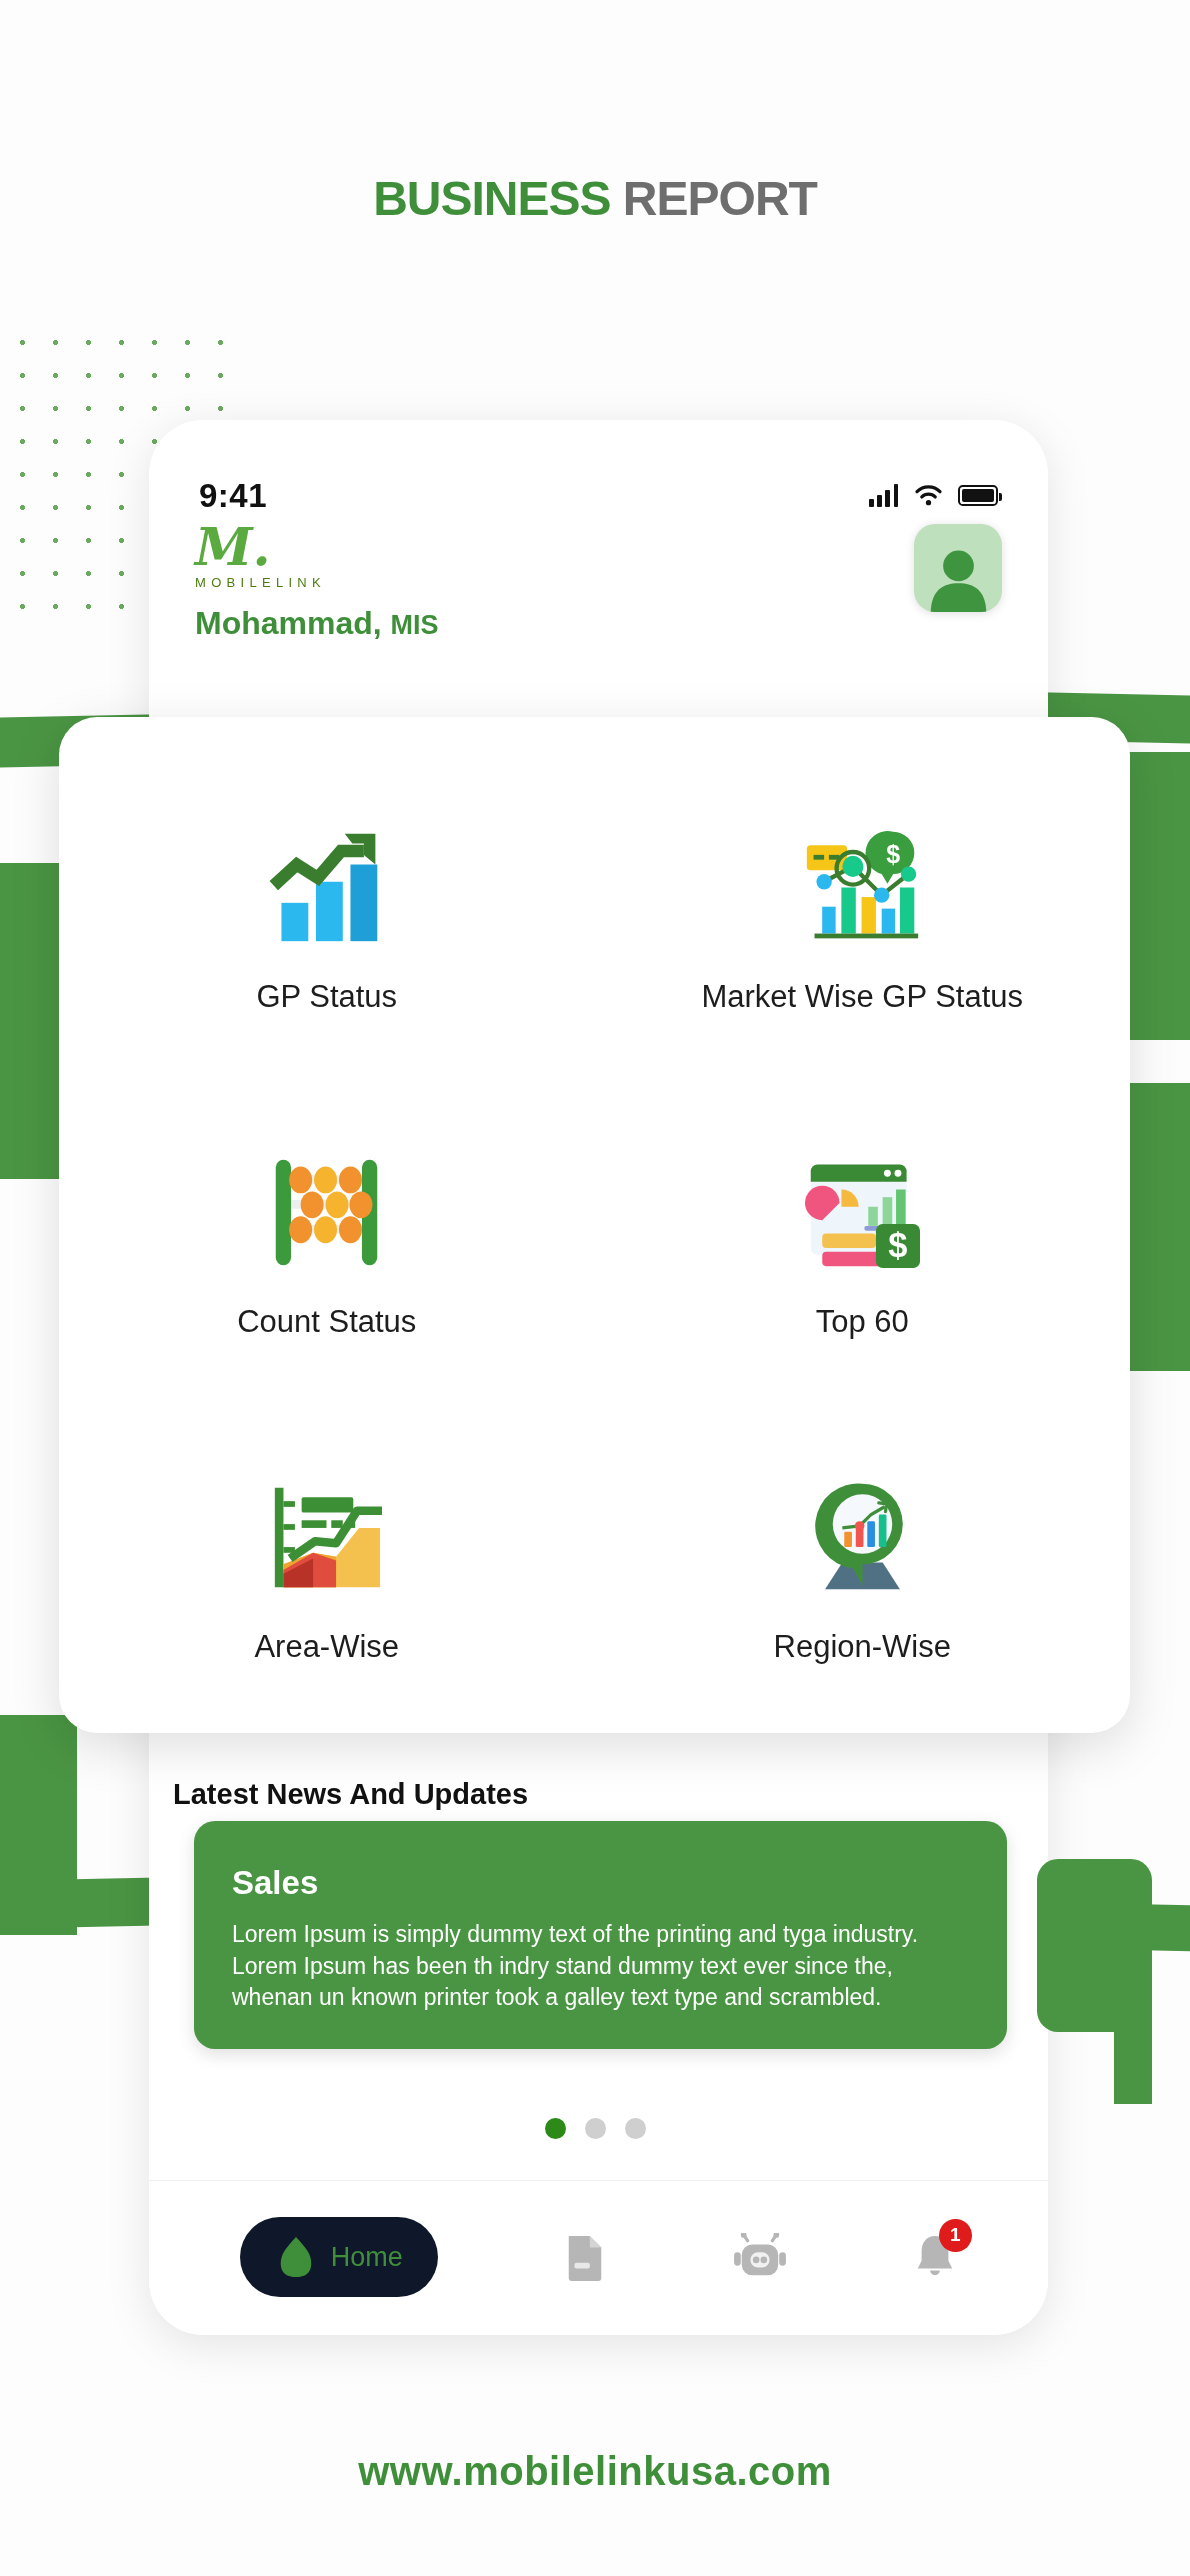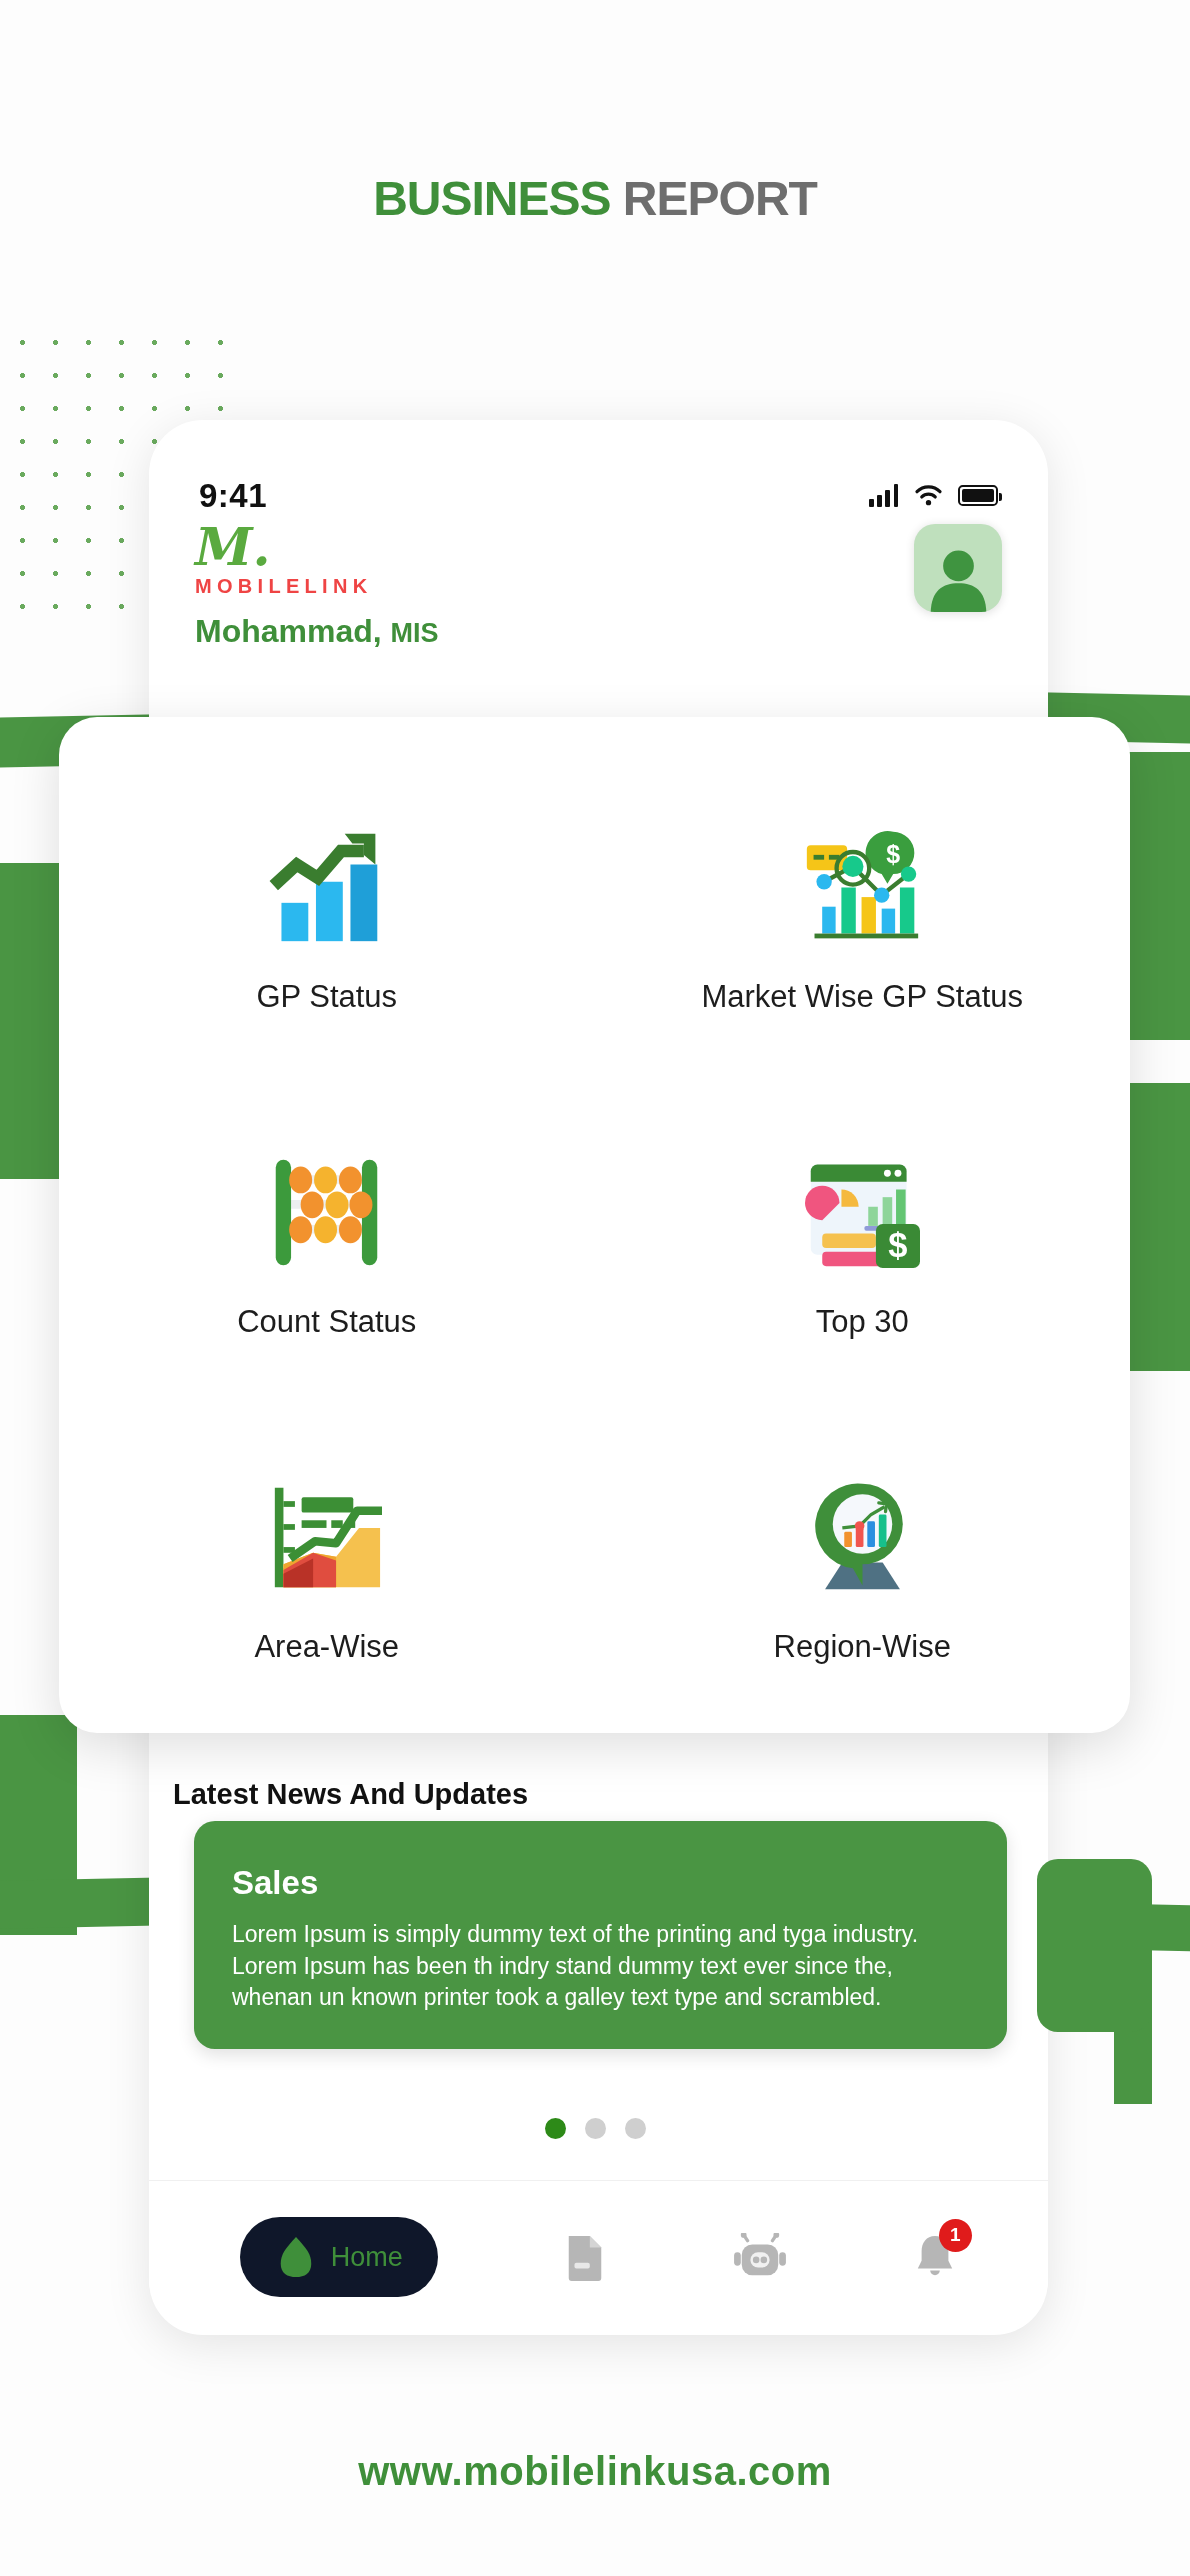--- a/index.html
+++ b/index.html
@@ -62,22 +62,22 @@
   .sig i:nth-child(3){height:17px} .sig i:nth-child(4){height:23px}
   .batt { width: 40px; height: 21px; border: 2.4px solid #111; border-radius: 4.8px; position: relative; }
   .batt::after { content:""; position:absolute; right:-5.7px; top:5.8px; width:2.9px; height:8.6px; background:#111; border-radius:0 1.9px 1.9px 0;}
   .batt i { position:absolute; inset:2.4px; background:#111; border-radius:1.9px; }
 
   
   .hdr { position: absolute; top: 104px; left: 0; width: 899px; padding: 0 46px;
          display: flex; justify-content: space-between; align-items: flex-start; }
   .brand-logo { font-size: 52px; font-weight: 700; font-style: italic;
                 color: #5aaa3f; line-height: .9; font-family: "DejaVu Serif", serif; }
-  .brand-word { font-size: 20px; letter-spacing: 5.3px; color: #ef4444;
-                font-weight: 700; margin-top: 3.8px; }
+  .brand-word { font-size: 13px; letter-spacing: 5.3px; color: #4d7c0f;
+                font-weight: 400; margin-top: 3.8px; }
   .greet { margin-top: 15.3px; font-size: 32px; color: #3f8f3a; font-weight: 800; }
   .greet .role { font-weight: 700; font-size: 27px; }
   .avatar { width: 88px; height: 88px; border-radius: 21px; background: #bfe0bd;
             display: flex; align-items: flex-end; justify-content: center;
             box-shadow: 0 1.9px 9.6px rgba(0,0,0,.12); overflow: hidden; }
 
   
   .menucard {
     position: absolute; left: 59px; top: 717px;
     width: 1071px; height: 1016px;
@@ -262,21 +262,21 @@
           <rect x="70" y="54" width="10" height="20" fill="#8ed59a"></rect>
           <rect x="85" y="44" width="10" height="30" fill="#8ed59a"></rect>
           <rect x="99" y="36" width="10" height="38" fill="#63c573"></rect>
           <rect x="66" y="74" width="47" height="5" rx="2" fill="#8f9bd8"></rect>
           <rect x="22" y="82" width="56" height="15" rx="4" fill="#f5c14e"></rect>
           <rect x="22" y="101" width="70" height="15" rx="4" fill="#f0557f"></rect>
           <rect x="78" y="72" width="46" height="46" rx="7" fill="#3a8a35"></rect>
           <text x="101" y="106" font-size="36" font-weight="700" fill="#fff" text-anchor="middle" font-family="Liberation Sans">$</text>
         </svg>
       </span>
-      <span class="lbl">Top 30</span>
+      <span class="lbl">Top 60</span>
     </div>
 
     <div class="tile">
       <span class="ic">
         <svg width="123" height="111" viewBox="0 0 128 116">
           <rect x="10" y="6" width="9" height="104" fill="#3c8f35"></rect>
           <rect x="19" y="20" width="12" height="6" fill="#3c8f35"></rect>
           <rect x="19" y="44" width="12" height="6" fill="#3c8f35"></rect>
           <rect x="19" y="68" width="12" height="6" fill="#3c8f35"></rect>
           <rect x="19" y="90" width="12" height="6" fill="#3c8f35"></rect>

